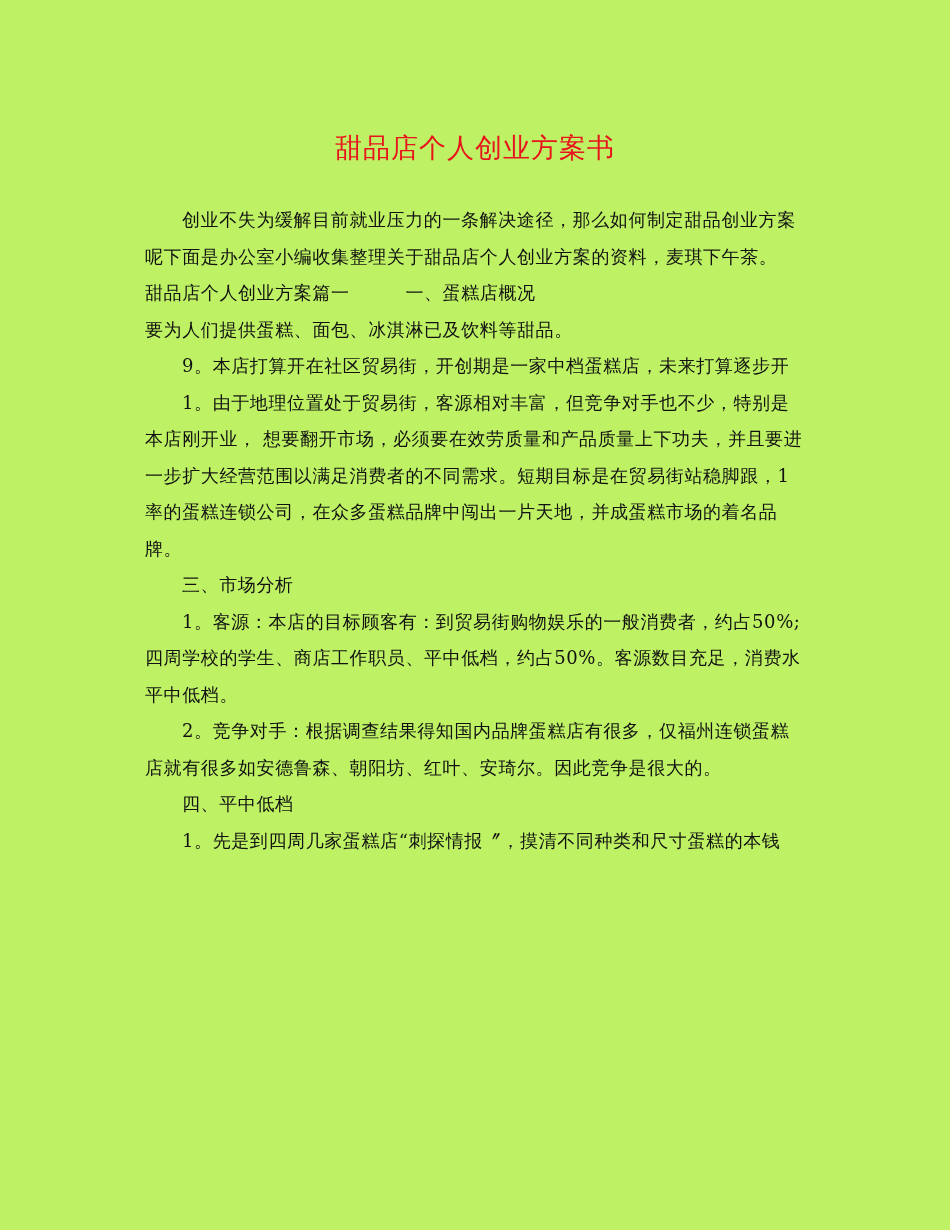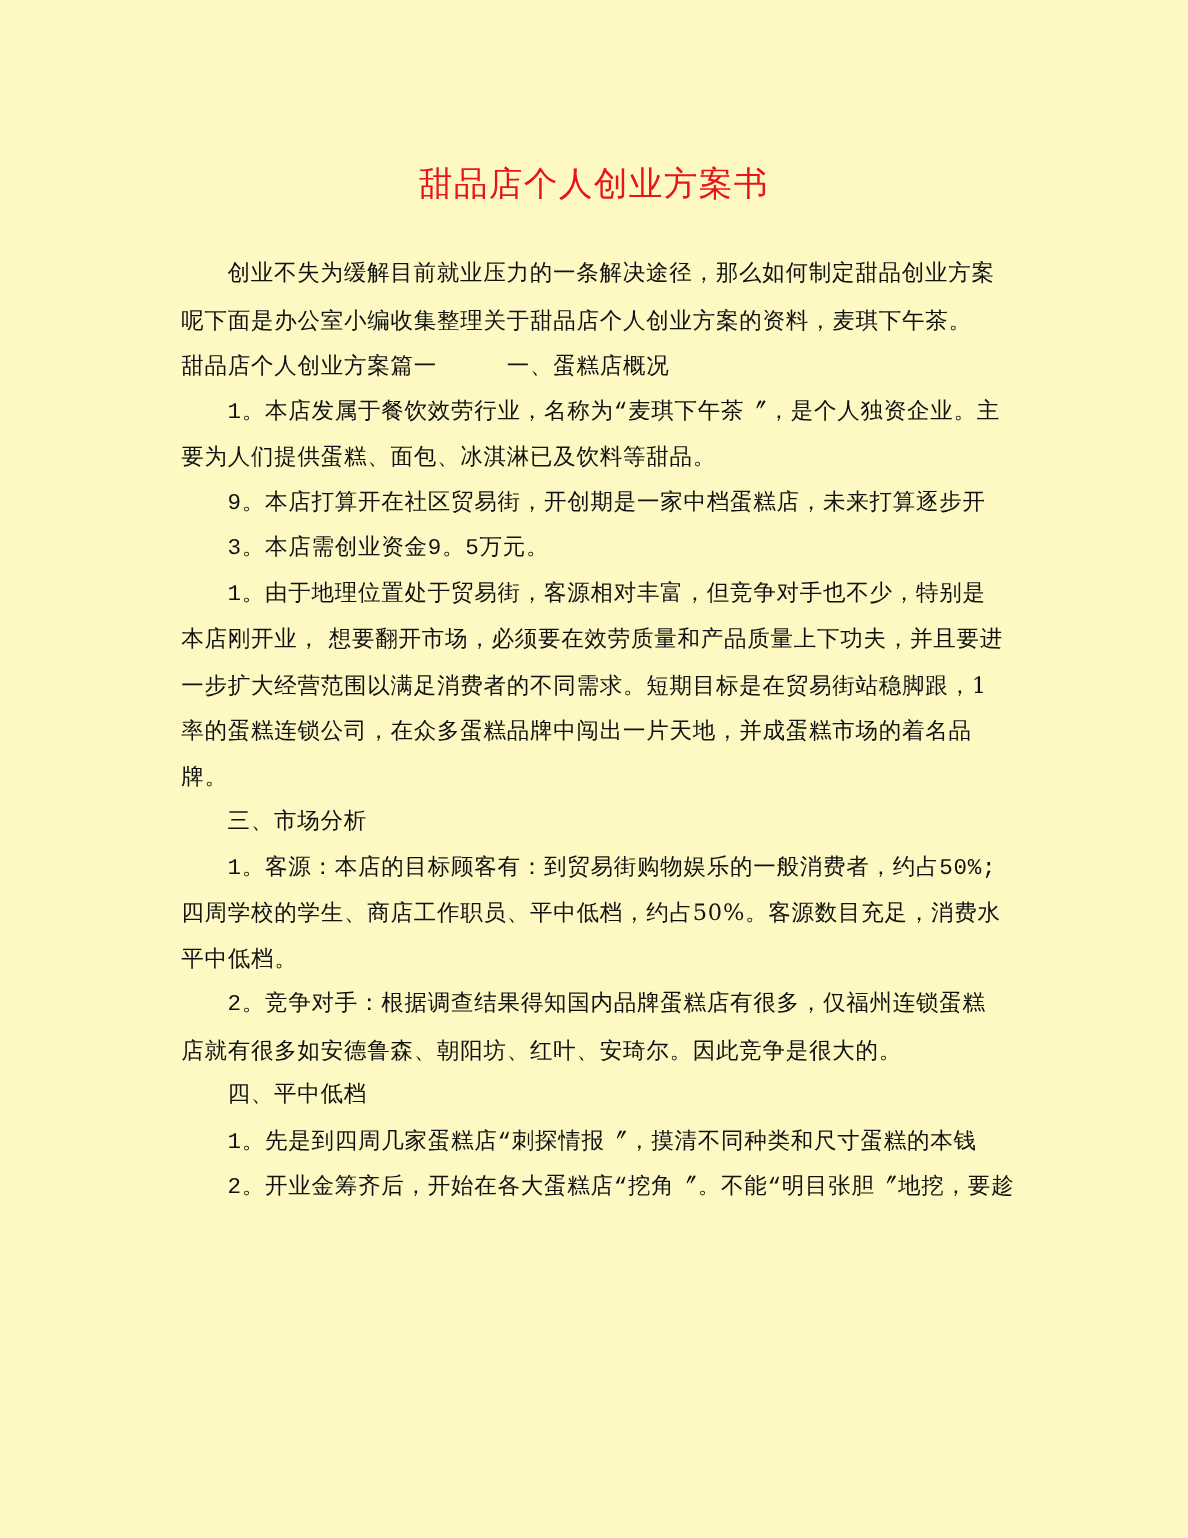--- a/index.html
+++ b/index.html
@@ -1,52 +1,49 @@
 <!DOCTYPE html>
 <html><head>
 <meta charset="utf-8">
 <style>
   html, body { margin: 0; padding: 0; background: #ffffff; }
   body { width: 950px; height: 1230px; position: relative; overflow: hidden; }
-  .page { position: absolute; left: 0; top: 0; width: 950px; height: 1230px; background: #fef9c3; }
+  .page { position: absolute; left: 0; top: 0; width: 950px; height: 1230px; background: #bef264; }
   .title {
     position: absolute; left: 0; width: 950px; top: 131px;
     text-align: center; color: #e8141c;
     font-family: "DejaVu Serif", "Liberation Serif", serif;
     font-size: 27px; line-height: 34px; letter-spacing: 1px;
   }
   .body {
     position: absolute; left: 145px; top: 202px; width: 670px;
     font-family: "DejaVu Serif", "Liberation Serif", serif;
     font-size: 18px; color: #111; 
   }
   .line { height: 36.5px; line-height: 36.5px; white-space: nowrap; letter-spacing: 0.6px; }
-  .indent { padding-left: 37px; font-family: Liberation Mono, monospace; }
+  .indent { padding-left: 37px; }
 </style>
 </head>
 <body>
 
 <div class="page">
   <div class="title">甜品店个人创业方案书</div>
   <div class="body">
     <div class="line indent">创业不失为缓解目前就业压力的一条解决途径，那么如何制定甜品创业方案</div>
     <div class="line">呢下面是办公室小编收集整理关于甜品店个人创业方案的资料，麦琪下午茶。</div>
     <div class="line">甜品店个人创业方案篇一　　　一、蛋糕店概况</div>
-    <div class="line indent">1。本店发属于餐饮效劳行业，名称为“麦琪下午茶〞，是个人独资企业。主</div>
     <div class="line">要为人们提供蛋糕、面包、冰淇淋已及饮料等甜品。</div>
     <div class="line indent">9。本店打算开在社区贸易街，开创期是一家中档蛋糕店，未来打算逐步开</div>
-    <div class="line indent">3。本店需创业资金9。5万元。</div>
     <div class="line indent">1。由于地理位置处于贸易街，客源相对丰富，但竞争对手也不少，特别是</div>
     <div class="line">本店刚开业， 想要翻开市场，必须要在效劳质量和产品质量上下功夫，并且要进</div>
     <div class="line">一步扩大经营范围以满足消费者的不同需求。短期目标是在贸易街站稳脚跟，1</div>
     <div class="line">率的蛋糕连锁公司，在众多蛋糕品牌中闯出一片天地，并成蛋糕市场的着名品</div>
     <div class="line">牌。</div>
     <div class="line indent">三、市场分析</div>
     <div class="line indent">1。客源：本店的目标顾客有：到贸易街购物娱乐的一般消费者，约占50%;</div>
     <div class="line">四周学校的学生、商店工作职员、平中低档，约占50%。客源数目充足，消费水</div>
     <div class="line">平中低档。</div>
     <div class="line indent">2。竞争对手：根据调查结果得知国内品牌蛋糕店有很多，仅福州连锁蛋糕</div>
     <div class="line">店就有很多如安德鲁森、朝阳坊、红叶、安琦尔。因此竞争是很大的。</div>
     <div class="line indent">四、平中低档</div>
     <div class="line indent">1。先是到四周几家蛋糕店“刺探情报〞，摸清不同种类和尺寸蛋糕的本钱</div>
-    <div class="line indent">2。开业金筹齐后，开始在各大蛋糕店“挖角〞。不能“明目张胆〞地挖，要趁</div>
   </div>
 </div>
 
 </body></html>

